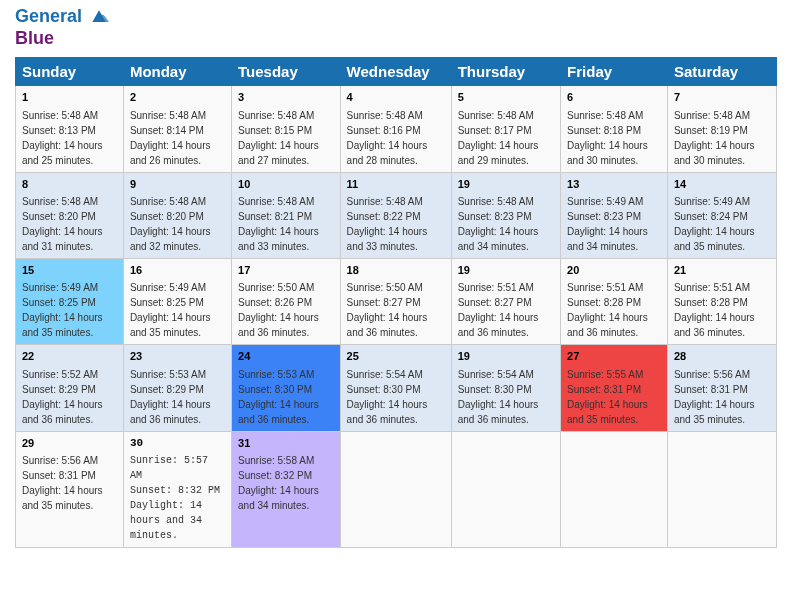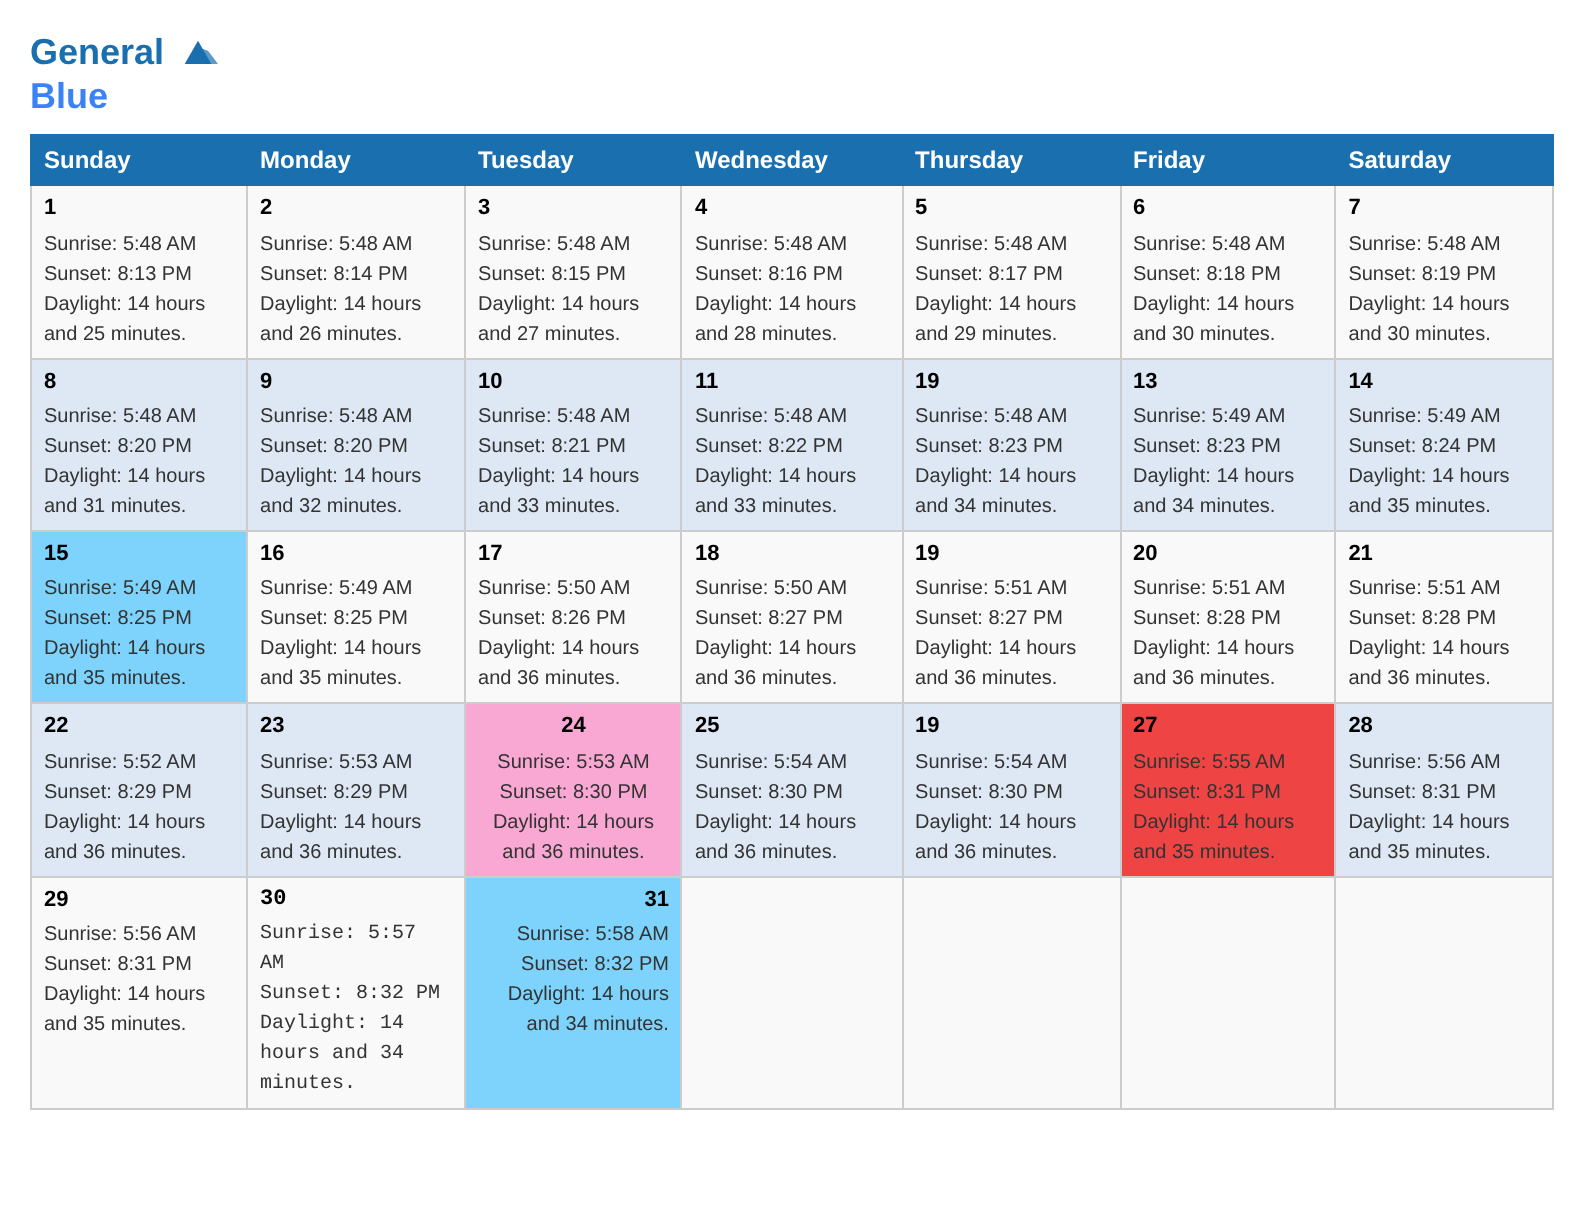--- a/index.html
+++ b/index.html
@@ -6,21 +6,21 @@
     body {
       width: 792px;
       height: 612px;
       background: #fff;
       font-family: Arial, sans-serif;
       overflow: hidden;
     }
     .container {
       width: 792px;
       height: 612px;
-      padding: 16px 15px;
+      padding: 6px 15px;
     }
     .header {
       display: flex;
       justify-content: space-between;
       align-items: flex-start;
       margin-bottom: 8px;
     }
     .logo {
       display: flex;
       align-items: center;
@@ -54,21 +54,21 @@
     table {
       width: 100%;
       border-collapse: collapse;
       font-size: 10.5px;
     }
     thead tr th {
       background-color: #1a6faf;
       color: #fff;
       padding: 5px 6px;
       text-align: left;
-      font-size: 12px;
+      font-size: 15px;
       font-weight: bold;
       border: 1px solid #1a6faf;
     }
     tbody tr td {
       padding: 4px 6px;
       vertical-align: top;
       border: 1px solid #ccc;
       line-height: 1.4;
       width: 113px;
     }
@@ -102,21 +102,21 @@
         <div style="display:flex;align-items:center;">
           <div class="logo-text">
             <span>General</span>
             <svg class="logo-icon" viewBox="0 0 24 24" style="display:inline-block;vertical-align:middle;margin-left:2px;">
               <polygon points="4,18 12,4 20,18" fill="#1a6faf"></polygon>
               <polygon points="12,8 18,18 24,18 18,10" fill="#1a6faf" opacity="0.7"></polygon>
             </svg>
           </div>
           <div></div>
         </div>
-        <div class="logo-text" style="color:#3b82f6;">Blue</div>
+        <div class="logo-text" style="color:#701a75;">Blue</div>
       </div>
     </div>
     <div class="title-area">
       <div class="main-title"></div>
       <div class="subtitle"></div>
     </div>
   </div>
 
   <table>
     <thead>
@@ -154,30 +154,30 @@
           <td style="background-color: rgb(249, 249, 249);"><span class="day-num">16</span><span class="day-info">Sunrise: 5:49 AM<br>Sunset: 8:25 PM<br>Daylight: 14 hours and 35 minutes.</span></td>
           <td style="background-color: rgb(249, 249, 249);"><span class="day-num">17</span><span class="day-info">Sunrise: 5:50 AM<br>Sunset: 8:26 PM<br>Daylight: 14 hours and 36 minutes.</span></td>
           <td style="background-color: rgb(249, 249, 249);"><span class="day-num">18</span><span class="day-info">Sunrise: 5:50 AM<br>Sunset: 8:27 PM<br>Daylight: 14 hours and 36 minutes.</span></td>
           <td style="background-color: rgb(249, 249, 249);"><span class="day-num">19</span><span class="day-info">Sunrise: 5:51 AM<br>Sunset: 8:27 PM<br>Daylight: 14 hours and 36 minutes.</span></td>
           <td style="background-color: rgb(249, 249, 249);"><span class="day-num">20</span><span class="day-info">Sunrise: 5:51 AM<br>Sunset: 8:28 PM<br>Daylight: 14 hours and 36 minutes.</span></td>
           <td style="background-color: rgb(249, 249, 249);"><span class="day-num">21</span><span class="day-info">Sunrise: 5:51 AM<br>Sunset: 8:28 PM<br>Daylight: 14 hours and 36 minutes.</span></td>
         </tr>
         <tr>
           <td style="background-color: rgb(221, 232, 244);"><span class="day-num">22</span><span class="day-info">Sunrise: 5:52 AM<br>Sunset: 8:29 PM<br>Daylight: 14 hours and 36 minutes.</span></td>
           <td style="background-color: rgb(221, 232, 244);"><span class="day-num">23</span><span class="day-info">Sunrise: 5:53 AM<br>Sunset: 8:29 PM<br>Daylight: 14 hours and 36 minutes.</span></td>
-          <td style="background-color: #f9a8d4; text-align: center;"><span class="day-num">24</span><span class="day-info">Sunrise: 5:53 AM<br>Sunset: 8:30 PM<br>Daylight: 14 hours and 36 minutes.</span></td>
+          <td style="background-color: #3b82f6;"><span class="day-num">24</span><span class="day-info">Sunrise: 5:53 AM<br>Sunset: 8:30 PM<br>Daylight: 14 hours and 36 minutes.</span></td>
           <td style="background-color: rgb(221, 232, 244);"><span class="day-num">25</span><span class="day-info">Sunrise: 5:54 AM<br>Sunset: 8:30 PM<br>Daylight: 14 hours and 36 minutes.</span></td>
           <td style="background-color: rgb(221, 232, 244);"><span class="day-num">19</span><span class="day-info">Sunrise: 5:54 AM<br>Sunset: 8:30 PM<br>Daylight: 14 hours and 36 minutes.</span></td>
           <td style="background-color: #ef4444;"><span class="day-num">27</span><span class="day-info">Sunrise: 5:55 AM<br>Sunset: 8:31 PM<br>Daylight: 14 hours and 35 minutes.</span></td>
           <td style="background-color: rgb(221, 232, 244);"><span class="day-num">28</span><span class="day-info">Sunrise: 5:56 AM<br>Sunset: 8:31 PM<br>Daylight: 14 hours and 35 minutes.</span></td>
         </tr>
         <tr>
           <td style="background-color: rgb(249, 249, 249);"><span class="day-num">29</span><span class="day-info">Sunrise: 5:56 AM<br>Sunset: 8:31 PM<br>Daylight: 14 hours and 35 minutes.</span></td>
           <td style="background-color: rgb(249, 249, 249); font-family: Liberation Mono, monospace;"><span class="day-num">30</span><span class="day-info">Sunrise: 5:57 AM<br>Sunset: 8:32 PM<br>Daylight: 14 hours and 34 minutes.</span></td>
-          <td style="background-color: #7dd3fc; text-align: right;"><span class="day-num">31</span><span class="day-info">Sunrise: 5:58 AM<br>Sunset: 8:32 PM<br>Daylight: 14 hours and 34 minutes.</span></td>
+          <td style="background-color: #c4b5fd;"><span class="day-num">31</span><span class="day-info">Sunrise: 5:58 AM<br>Sunset: 8:32 PM<br>Daylight: 14 hours and 34 minutes.</span></td>
           <td class="empty-cell" style="background-color: rgb(249, 249, 249);"></td>
           <td class="empty-cell" style="background-color: rgb(249, 249, 249);"></td>
           <td class="empty-cell" style="background-color: rgb(249, 249, 249);"></td>
           <td class="empty-cell" style="background-color: rgb(249, 249, 249);"></td>
         </tr>
       </tbody>
   </table>
 </div>
 
 </body></html>

